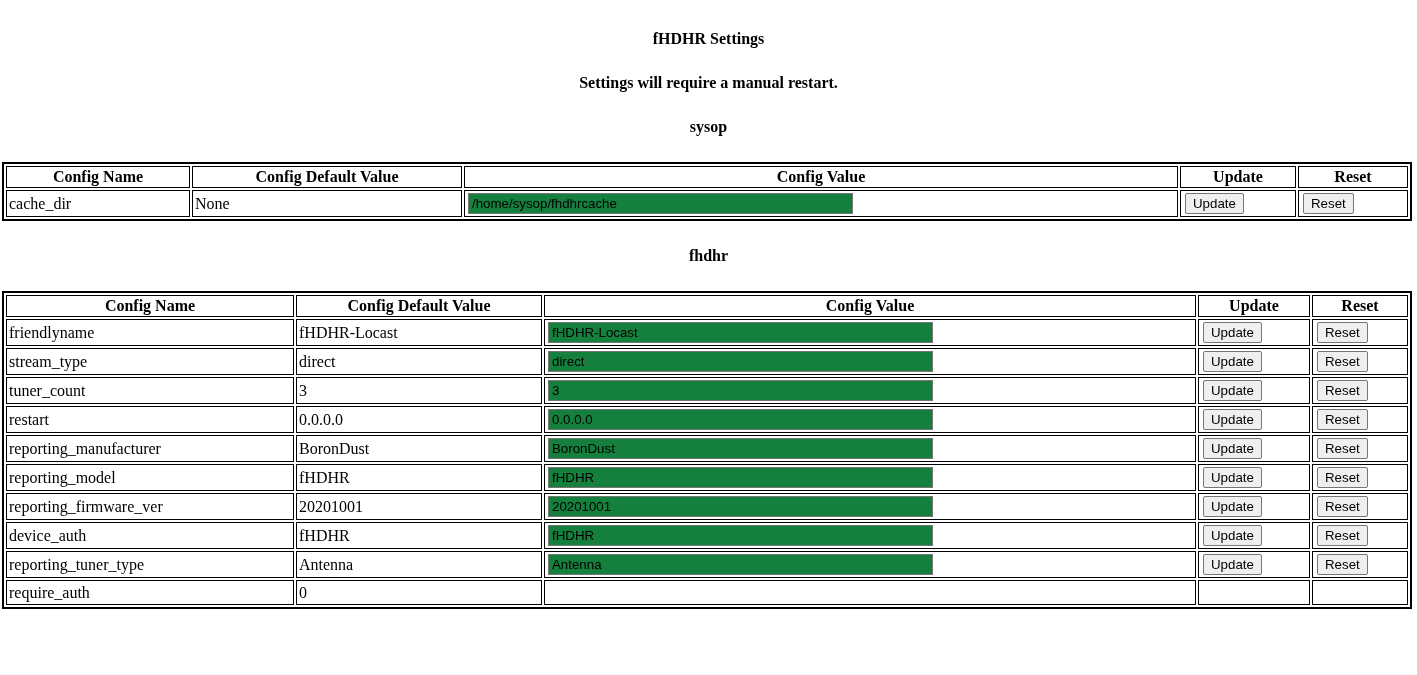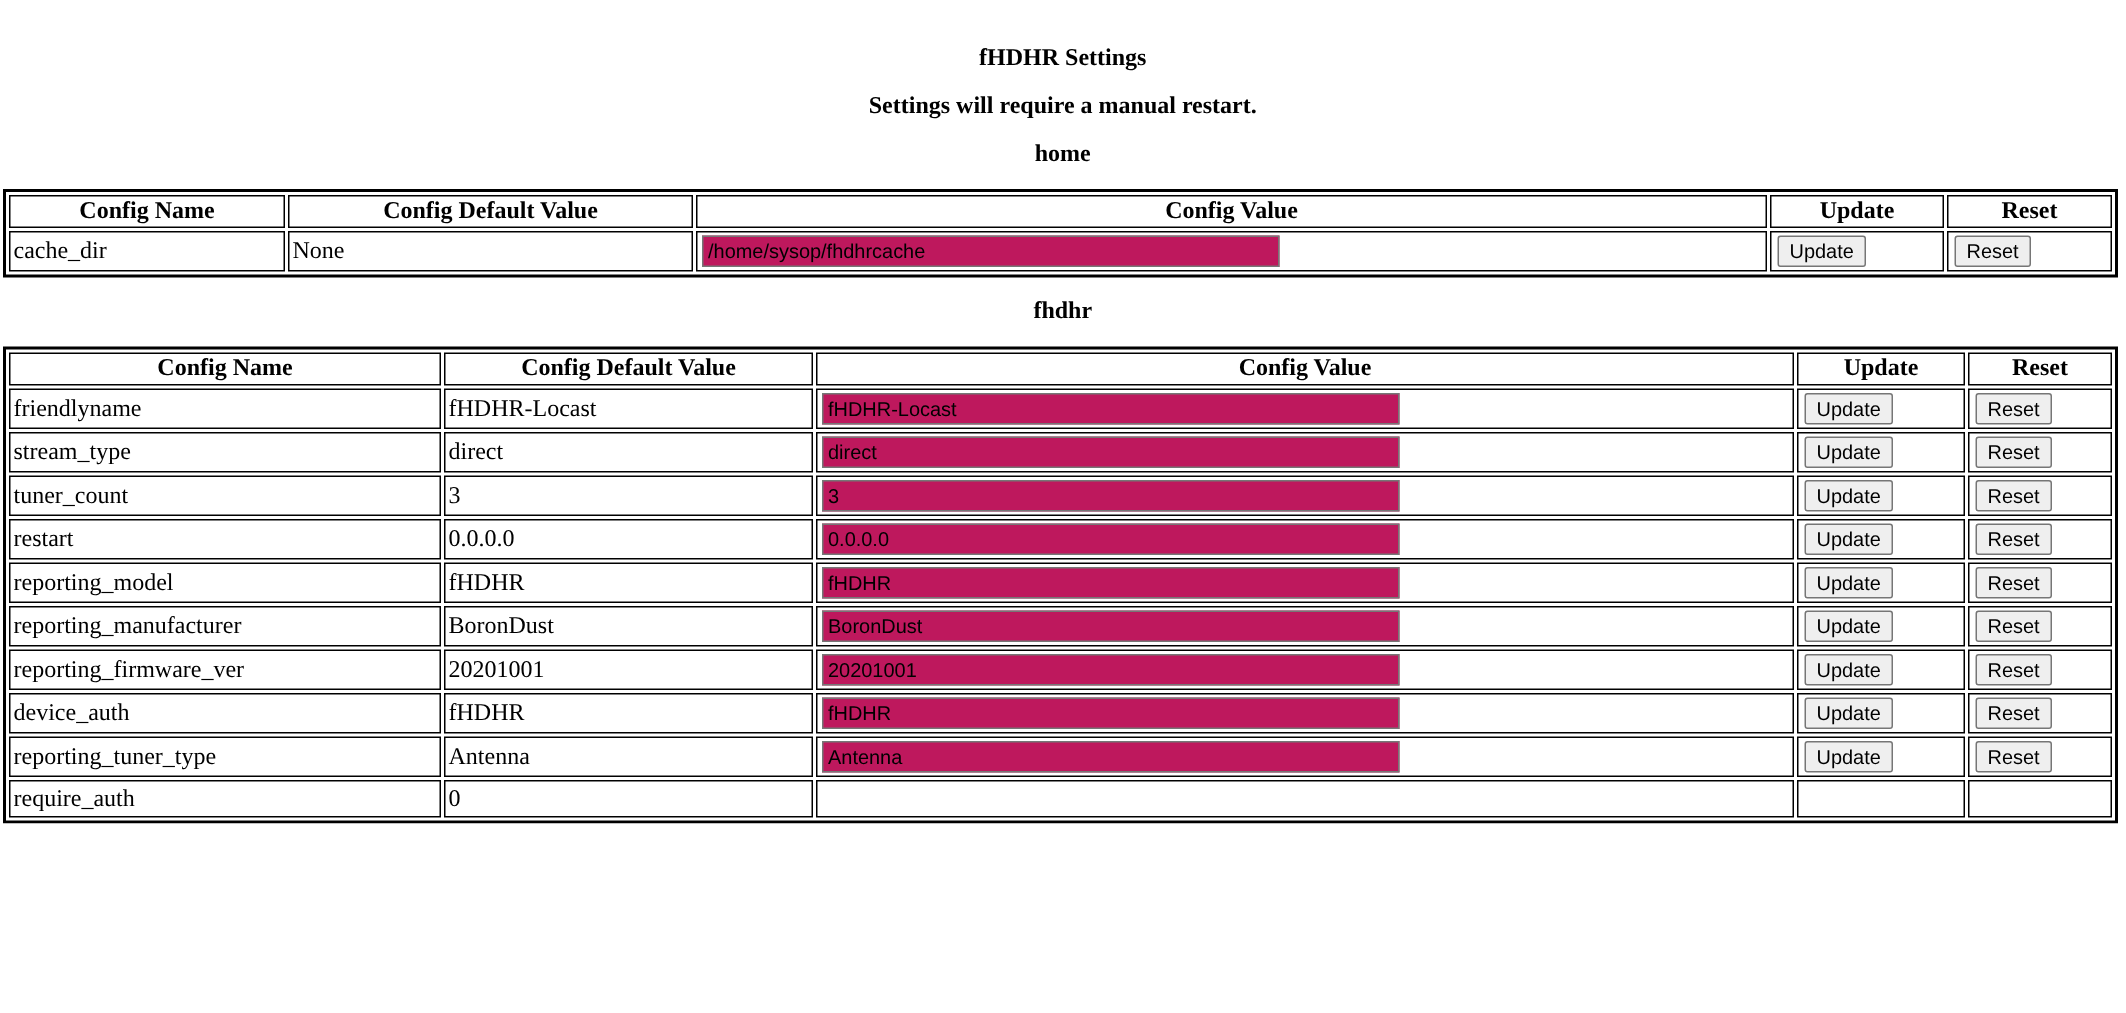--- a/index.html
+++ b/index.html
@@ -7,21 +7,21 @@
   body {
     margin: 2px;
     color: #000;
     font-family: "Liberation Serif", serif;
     width: 1413px;
   }
   h4.heading {
     text-align: center;
     font-size: 16px;
     font-weight: bold;
-    margin: 14px 0;
+    margin: 26px 0;
     line-height: 18px;
   }
   h4.page-title { margin-top: 28px; }
 
   table.config-table {
     width: 1410px;
     table-layout: fixed;
     border-collapse: separate;
     border-spacing: 2px;
     border: 2px solid #000;
@@ -52,21 +52,21 @@
   .t2 .c-reset   { width: 96px; }
 
   .value-input {
     display: block;
     width: 385px;
     height: 21px;
     margin: 1px 12px 1px 1px;
     padding: 7px 3px;
     border: 1px solid #767676;
     border-radius: 0;
-    background: #be185d;
+    background: #15803d;
     color: #000;
     font: 13.3px "Liberation Sans", sans-serif;
   }
   .btn {
     display: inline-block;
     margin-left: 2px;
     padding: 2px 7px;
     background: #efefef;
     border: 1px solid #767676;
     border-radius: 2px;
@@ -75,21 +75,21 @@
     cursor: pointer;
   }
 </style>
 </head>
 <body>
 
 <h4 class="heading page-title">fHDHR Settings</h4>
 <h4 class="heading">Settings will require a manual restart.</h4>
 
 <section>
-  <h4 class="heading">home</h4>
+  <h4 class="heading">sysop</h4>
   <table class="config-table t1">
     <colgroup>
       <col class="c-name">
         <col class="c-default">
         <col class="c-value">
         <col class="c-update">
         <col class="c-reset">
     </colgroup>
     <thead>
       <tr>
@@ -192,38 +192,38 @@
       <button type="button" class="btn">Update</button>
     </td>
     <td>
       <button type="button" class="btn">Reset</button>
     </td>
   </tr>
 
 
 
   <tr>
+    <td>reporting_manufacturer</td>
+    <td>BoronDust</td>
+    <td>
+      <input type="text" class="value-input" value="BoronDust" style="">
+    </td>
+    <td>
+      <button type="button" class="btn">Update</button>
+    </td>
+    <td>
+      <button type="button" class="btn">Reset</button>
+    </td>
+  </tr>
+
+  <tr>
     <td>reporting_model</td>
     <td>fHDHR</td>
     <td>
       <input type="text" class="value-input" value="fHDHR" style="">
-    </td>
-    <td>
-      <button type="button" class="btn">Update</button>
-    </td>
-    <td>
-      <button type="button" class="btn">Reset</button>
-    </td>
-  </tr>
-
-  <tr>
-    <td>reporting_manufacturer</td>
-    <td>BoronDust</td>
-    <td>
-      <input type="text" class="value-input" value="BoronDust" style="">
     </td>
     <td>
       <button type="button" class="btn">Update</button>
     </td>
     <td>
       <button type="button" class="btn">Reset</button>
     </td>
   </tr>
 
   <tr>

